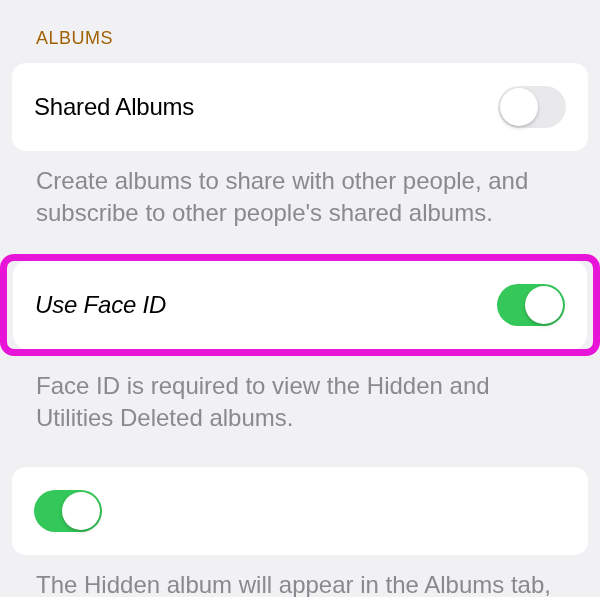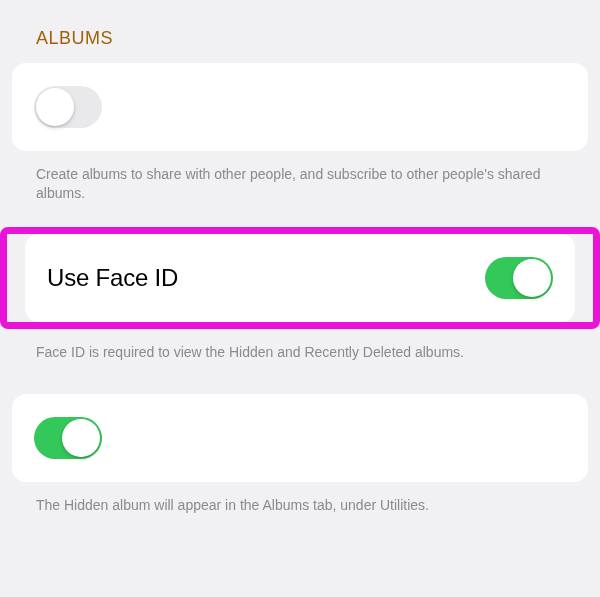--- a/index.html
+++ b/index.html
@@ -30,21 +30,21 @@
       align-items: center;
       justify-content: space-between;
     }
     .setting-label {
       font-size: 24px;
       color: #000;
       font-weight: 400;
       letter-spacing: -0.2px;
     }
     .description {
-      font-size: 14px;
+      font-size: 24px;
       color: #8a8a8e;
       line-height: 1.35;
       padding: 14px 24px 24px 24px;
       font-weight: 400;
     }
     .toggle {
       width: 68px;
       height: 42px;
       border-radius: 21px;
       position: relative;
@@ -66,53 +66,55 @@
       left: 2px;
     }
     .toggle.on {
       background: #34c759;
     }
     .toggle.on .toggle-knob {
       right: 2px;
     }
     .highlight-box {
       border: 7px solid #e815d9;
-      border-radius: 8px;
+      border-radius: 14px;
       margin-left: -12px;
       margin-right: -12px;
-      padding: 0 18px;
+      padding: 0 6px;
+      font-style: italic;
     }
     .highlight-box .setting-row {
       border-radius: 14px;
     }
     .spacer-top {
       height: 8px;
     }
   </style>
 </head>
 <body>
 
 <div class="section-header">ALBUMS</div>
 
 <div class="setting-row">
+  <span class="setting-label">Shared Albums</span>
   <div class="toggle off">
     <div class="toggle-knob"></div>
   </div>
 </div>
 <div class="description">Create albums to share with other people, and subscribe to other people's shared albums.</div>
 
 <div class="highlight-box">
   <div class="setting-row">
     <span class="setting-label">Use Face ID</span>
     <div class="toggle on">
       <div class="toggle-knob"></div>
     </div>
   </div>
 </div>
-<div class="description">Face ID is required to view the Hidden and Recently Deleted albums.</div>
+<div class="description">Face ID is required to view the Hidden and Utilities Deleted albums.</div>
 
 <div class="spacer-top"></div>
 <div class="setting-row">
   <div class="toggle on">
     <div class="toggle-knob"></div>
   </div>
 </div>
 <div class="description">The Hidden album will appear in the Albums tab, under Utilities.</div>
 
 </body></html>

